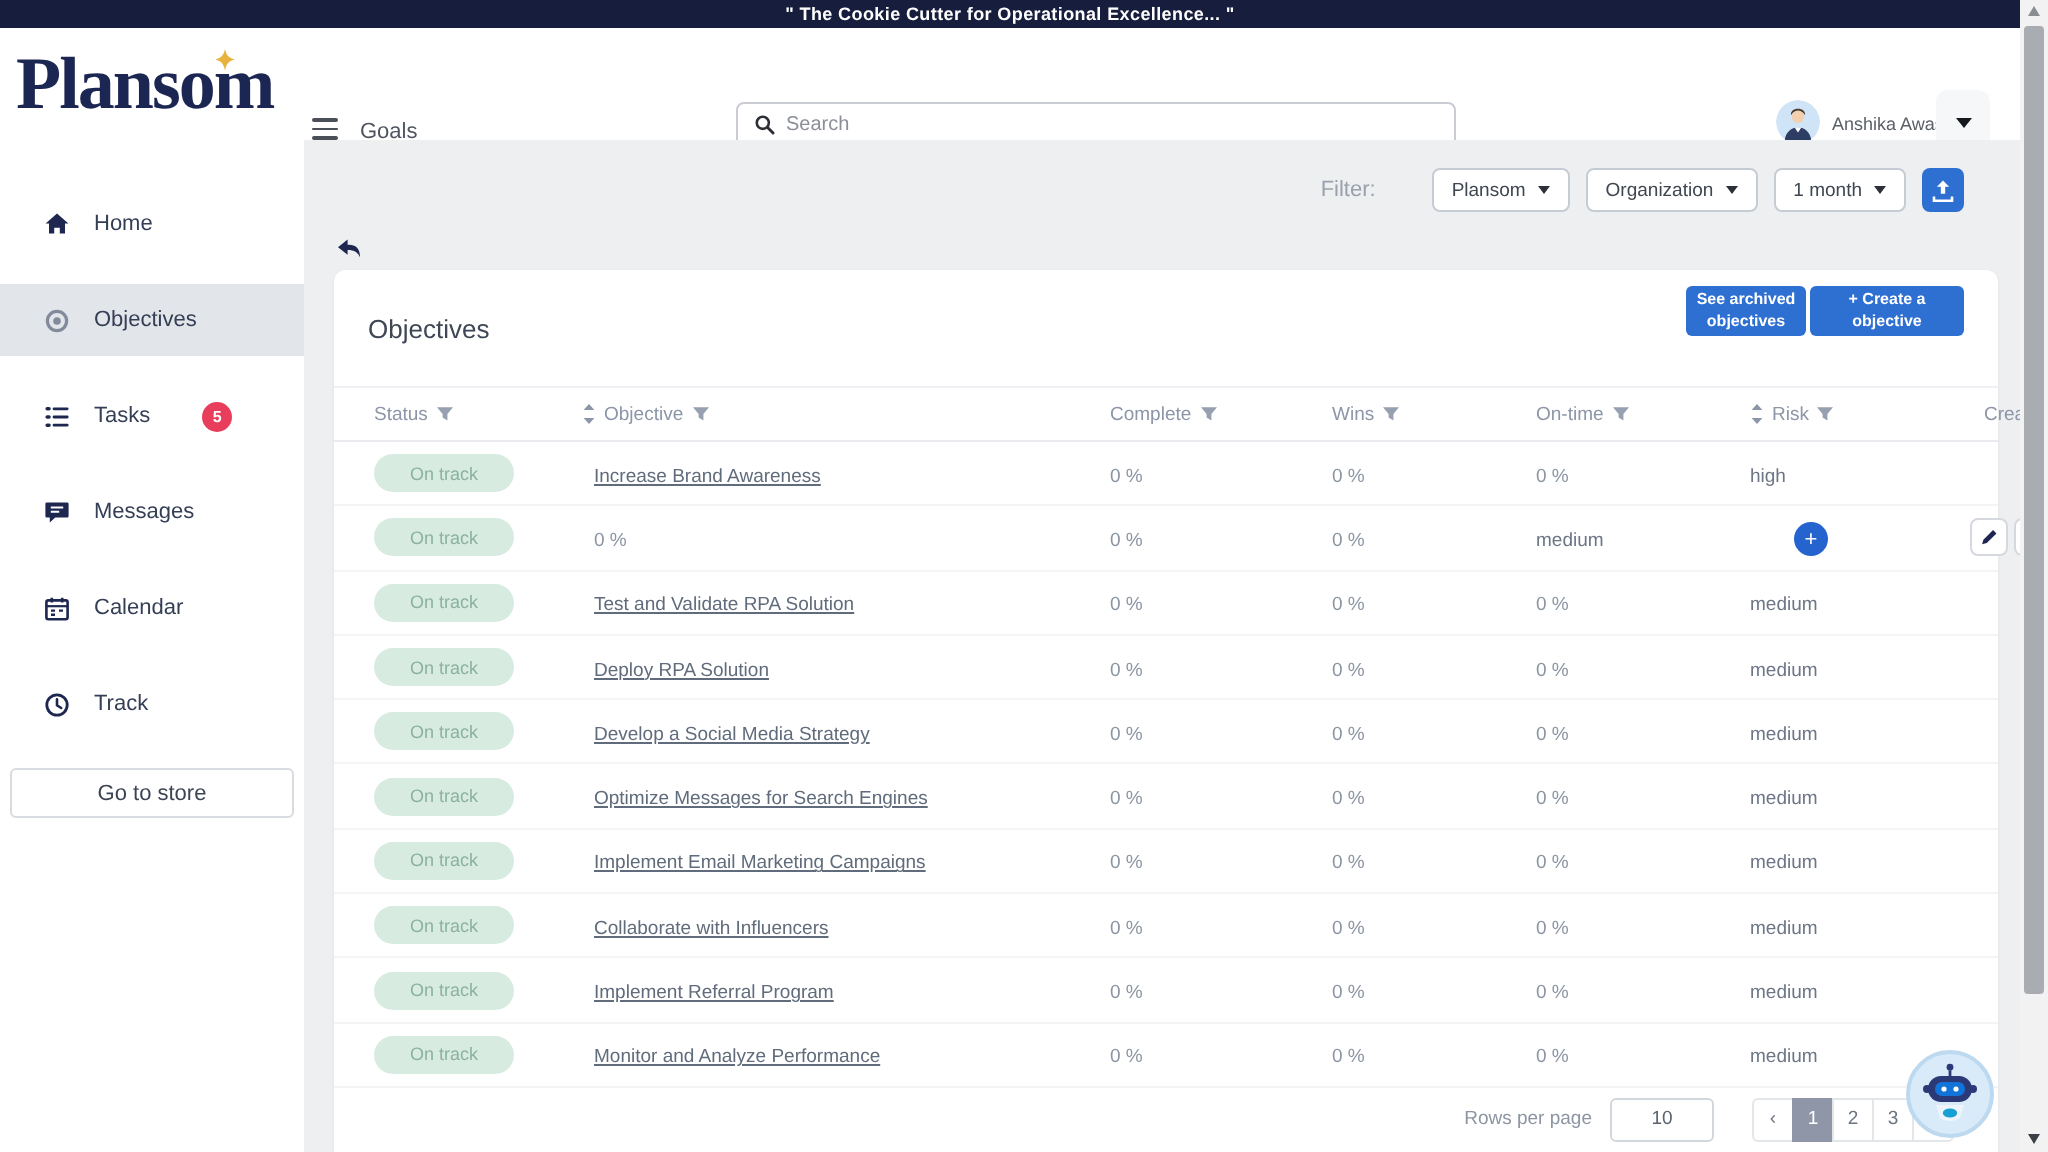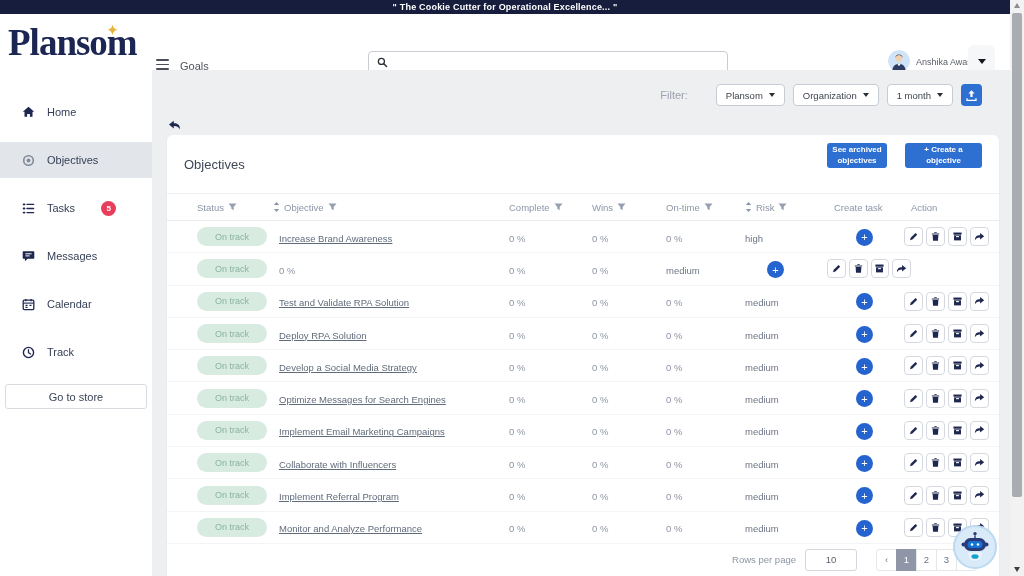--- a/index.html
+++ b/index.html
@@ -43,26 +43,26 @@
   .filter-label { font-size:11px; color:#9ba1ac; margin-right:20px; }
   .drop-btn { height:22px; background:#fff; border:1px solid #c6ccd4; border-radius:4px; display:flex; align-items:center; gap:6px; padding:0 9px; font-size:9.5px; color:#3f4650; cursor:pointer; }
   .drop-btn .caret-down { border-left-width:3.5px; border-right-width:3.5px; border-top-width:4px; border-top-color:#2c2f35; }
   .upload-btn { width:21px; height:22px; background:var(--accent-blue); border:none; border-radius:4px; display:flex; align-items:center; justify-content:center; cursor:pointer; }
   .back-btn { position:absolute; left:16px; top:47px; cursor:pointer; color:#1d2750; }
 
   
   .card { position:absolute; left:15px; top:65px; width:832px; height:441px; background:#fff; border-radius:6px 6px 0 0; box-shadow:0 1px 2px rgba(0,0,0,.05); }
   .card-head { height:58px; display:flex; align-items:center; padding:0 17px; }
   .card-title { font-size:13px; color:#3f4756; }
-  .head-btns { position:absolute; right:17px; top:8px; display:flex; gap:18px; }
+  .head-btns { position:absolute; right:17px; top:8px; display:flex; gap:2px; }
   .blue-btn { width:60px; height:25px; background:var(--accent-blue); color:#fff; border:none; border-radius:3px; font-size:8px; font-weight:bold; line-height:1.3; text-align:center; padding:2px 3px; cursor:pointer; font-family:inherit; }
   .blue-btn.create { width:77px; }
 
   
-  .tgrid { display:grid; grid-template-columns:82px 230px 83px 74px 79px 89px 77px 1fr; align-items:center; padding-left:30px; }
+  .tgrid { display:grid; grid-template-columns:82px 230px 83px 74px 79px 89px 77px 1fr; align-items:center; padding-left:20px;gap:28px; }
   .thead { height:28px; border-top:1px solid #eef0f3; border-bottom:1px solid #e9ebee; }
   .th { display:flex; align-items:center; gap:4px; font-size:9.5px; color:#8c96a8; }
   .fcaret { width:0; height:0; border-left:3px solid transparent; border-right:3px solid transparent; border-top:3.5px solid #6b7avoid; border-top-color:#6b7486; margin-left:1px; }
   .trow { height:32.3px; border-bottom:1px solid #f3f4f6; }
   .pill { width:70px; height:19px; border-radius:10px; background:var(--status-pill-bg); color:var(--status-pill-text); font-size:9px; display:flex; align-items:center; justify-content:center; }
   .obj-name { font-size:9.5px; color:#606b7b; cursor:pointer;text-decoration:underline; }
   .pct { font-size:9.5px; color:#8c95a3; }
   .risk { font-size:9.5px; color:#6d7686; }
   .plus-circle { width:17px; height:17px; margin-left:22px; border-radius:50%; background:#2563cf; color:#fff; font-size:11px; line-height:16px; text-align:center; border:none; cursor:pointer; }
   .actions { display:flex; gap:3px; margin-left:-7px; }
@@ -105,20 +105,21 @@
         <i></i>
         <i></i>
         <i></i>
       </div>
     <div class="page-label">Goals</div>
     <div class="searchbox">
       <svg width="11" height="11" viewBox="0 0 12 12" style="color:#2c2f35">
           <circle cx="4.8" cy="4.8" r="3.3" fill="none" stroke="currentColor" stroke-width="1.4"></circle>
           <path d="M7.4 7.4 L10.4 10.4" stroke="currentColor" stroke-width="1.6" stroke-linecap="round"></path>
         </svg>
+      <input type="text" placeholder="Search" style="">
     </div>
     <div class="avatar">
       <svg width="22" height="22" viewBox="0 0 22 22">
           <circle cx="11" cy="11" r="11" fill="#cfe4f6"></circle>
           <path d="M11 4.4 c-2.3 0-3.7 1.3-3.5 3.2 .9-1.5 2-2.1 3.5-2.1 1.5 0 2.6.6 3.5 2.1 .2-1.9-1.2-3.2-3.5-3.2z" fill="#4a3c33"></path>
           <circle cx="11" cy="8.4" r="3.1" fill="#f3cfae"></circle>
           <path d="M4.3 20 c.8-4.2 3.3-6.3 6.7-6.3 3.4 0 5.9 2.1 6.7 6.3 -1.9 1.5-4.2 2.3-6.7 2.3 -2.5 0-4.8-.8-6.7-2.3z" fill="#2e3d63"></path>
           <path d="M9.4 13.9 L11 16.2 12.6 13.9 c-.6-.4-2.6-.4-3.2 0z" fill="#fff"></path>
         </svg>
     </div>

